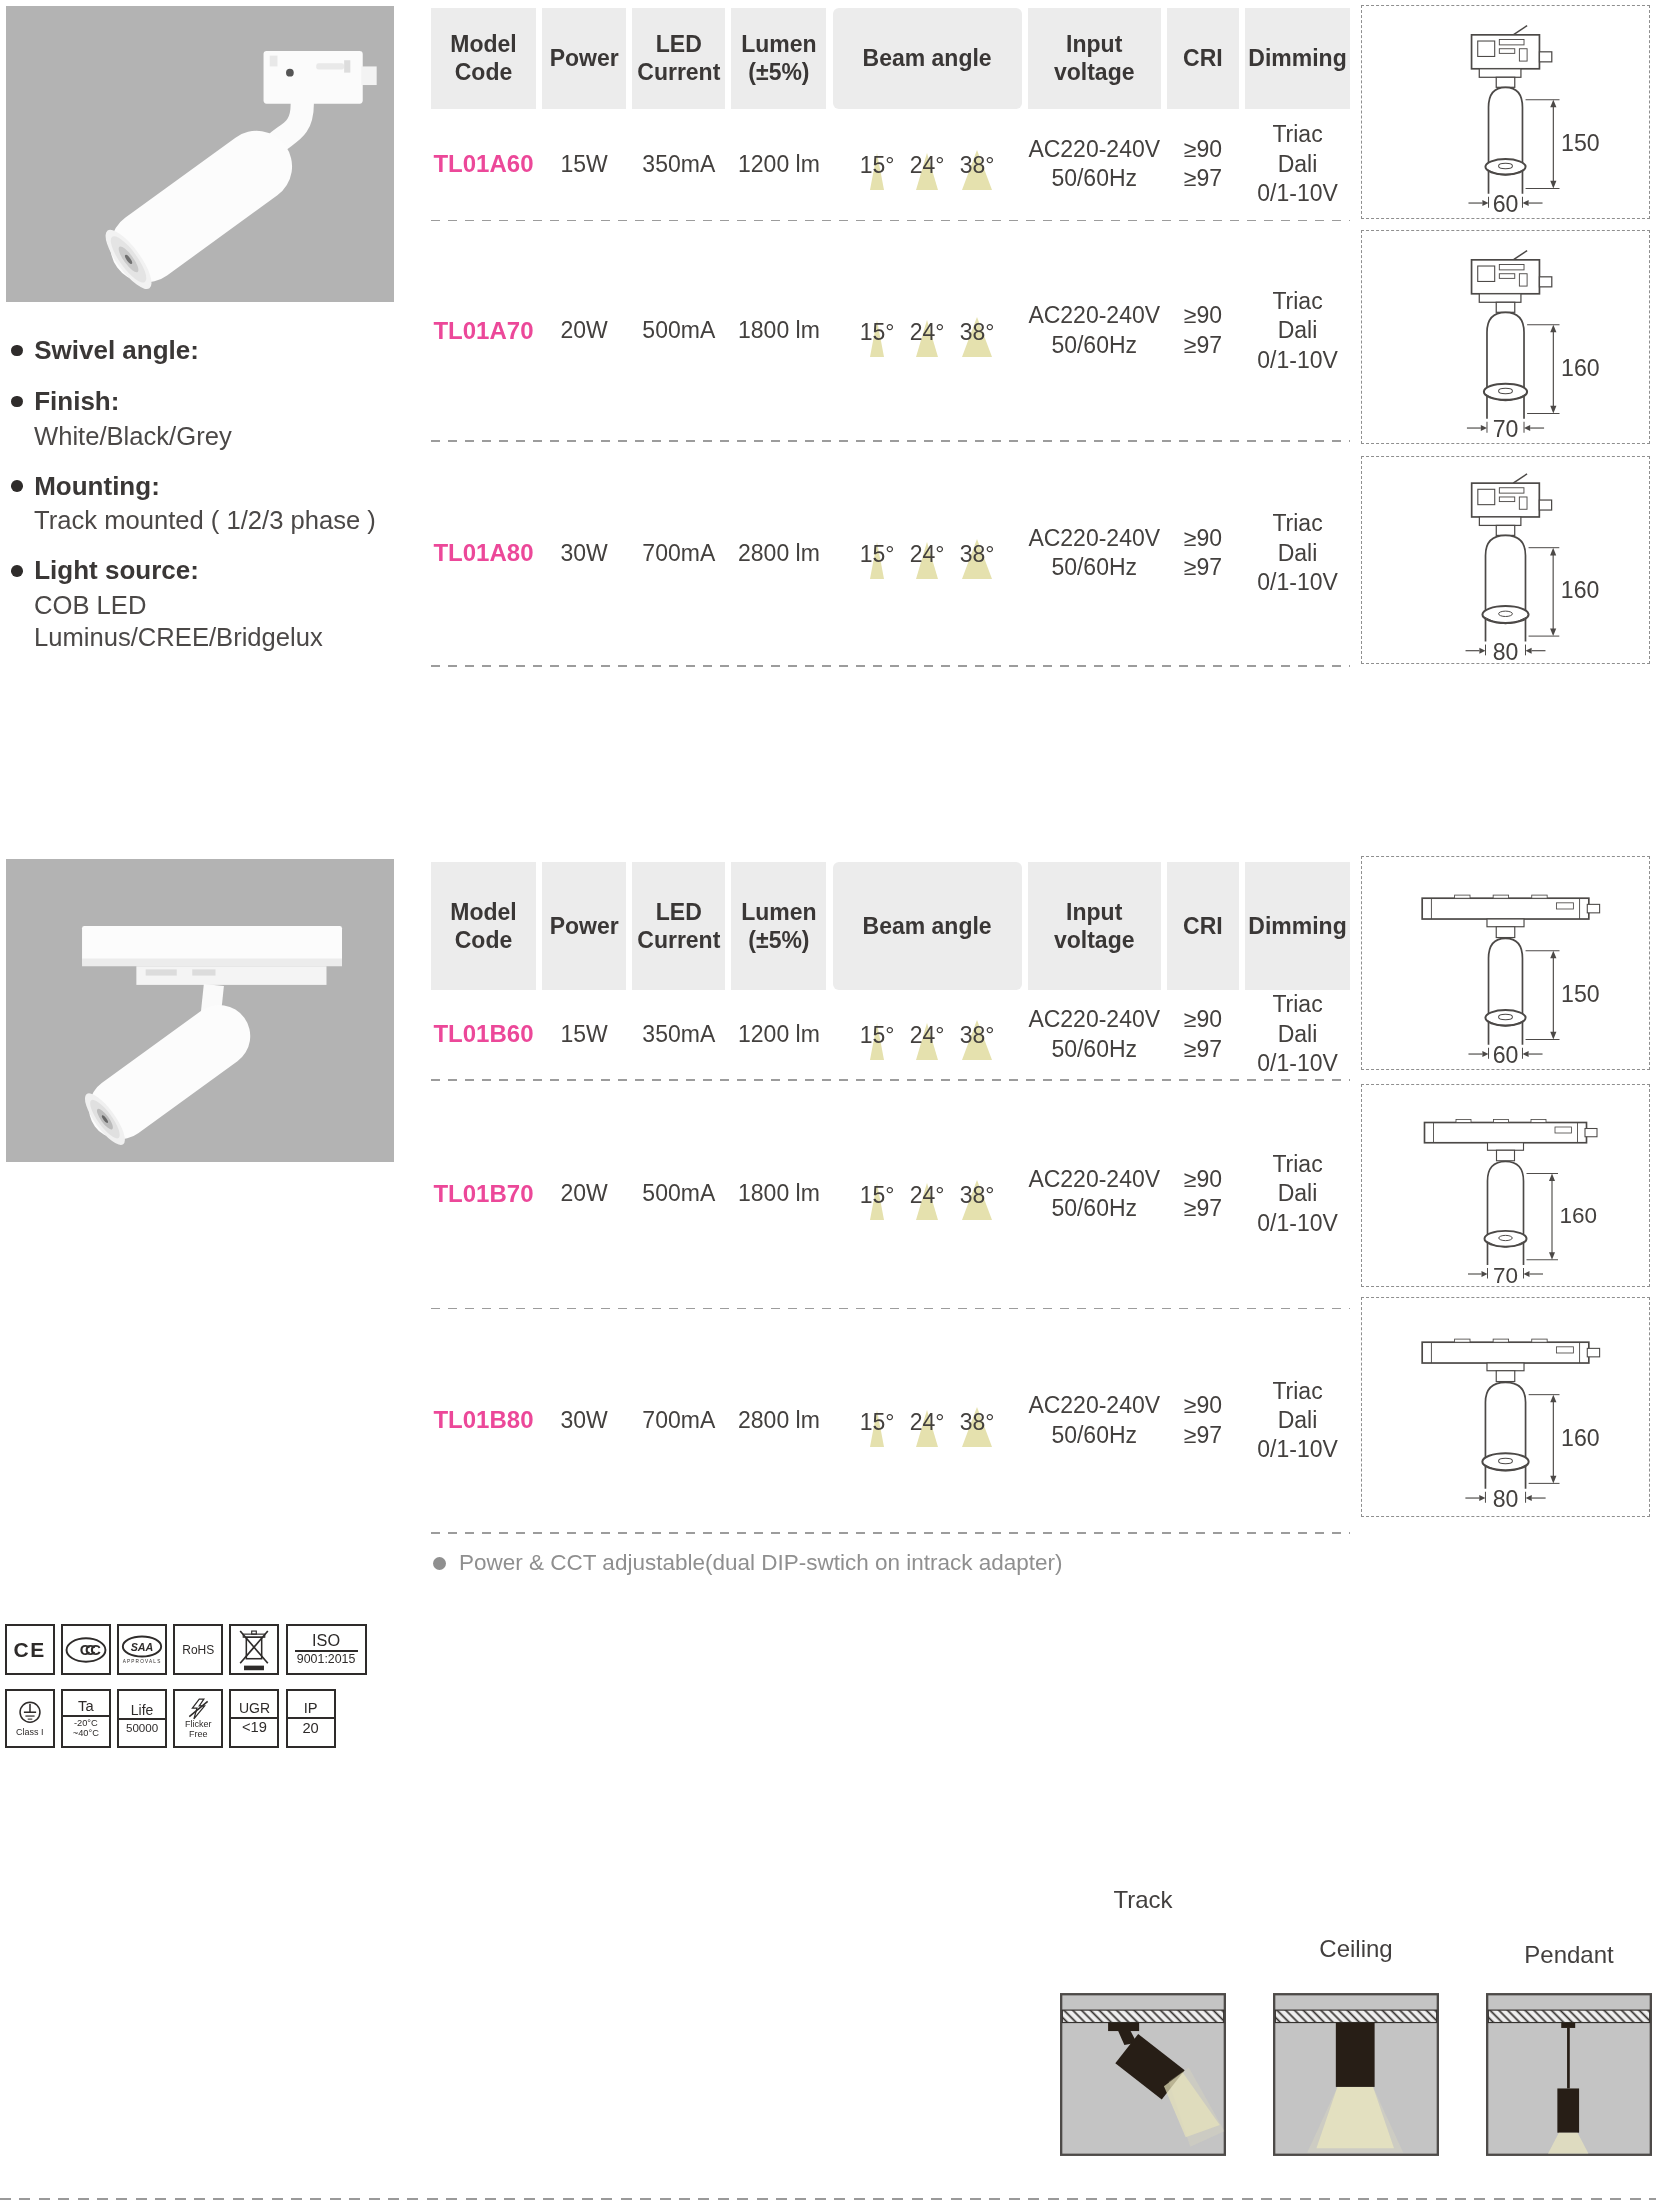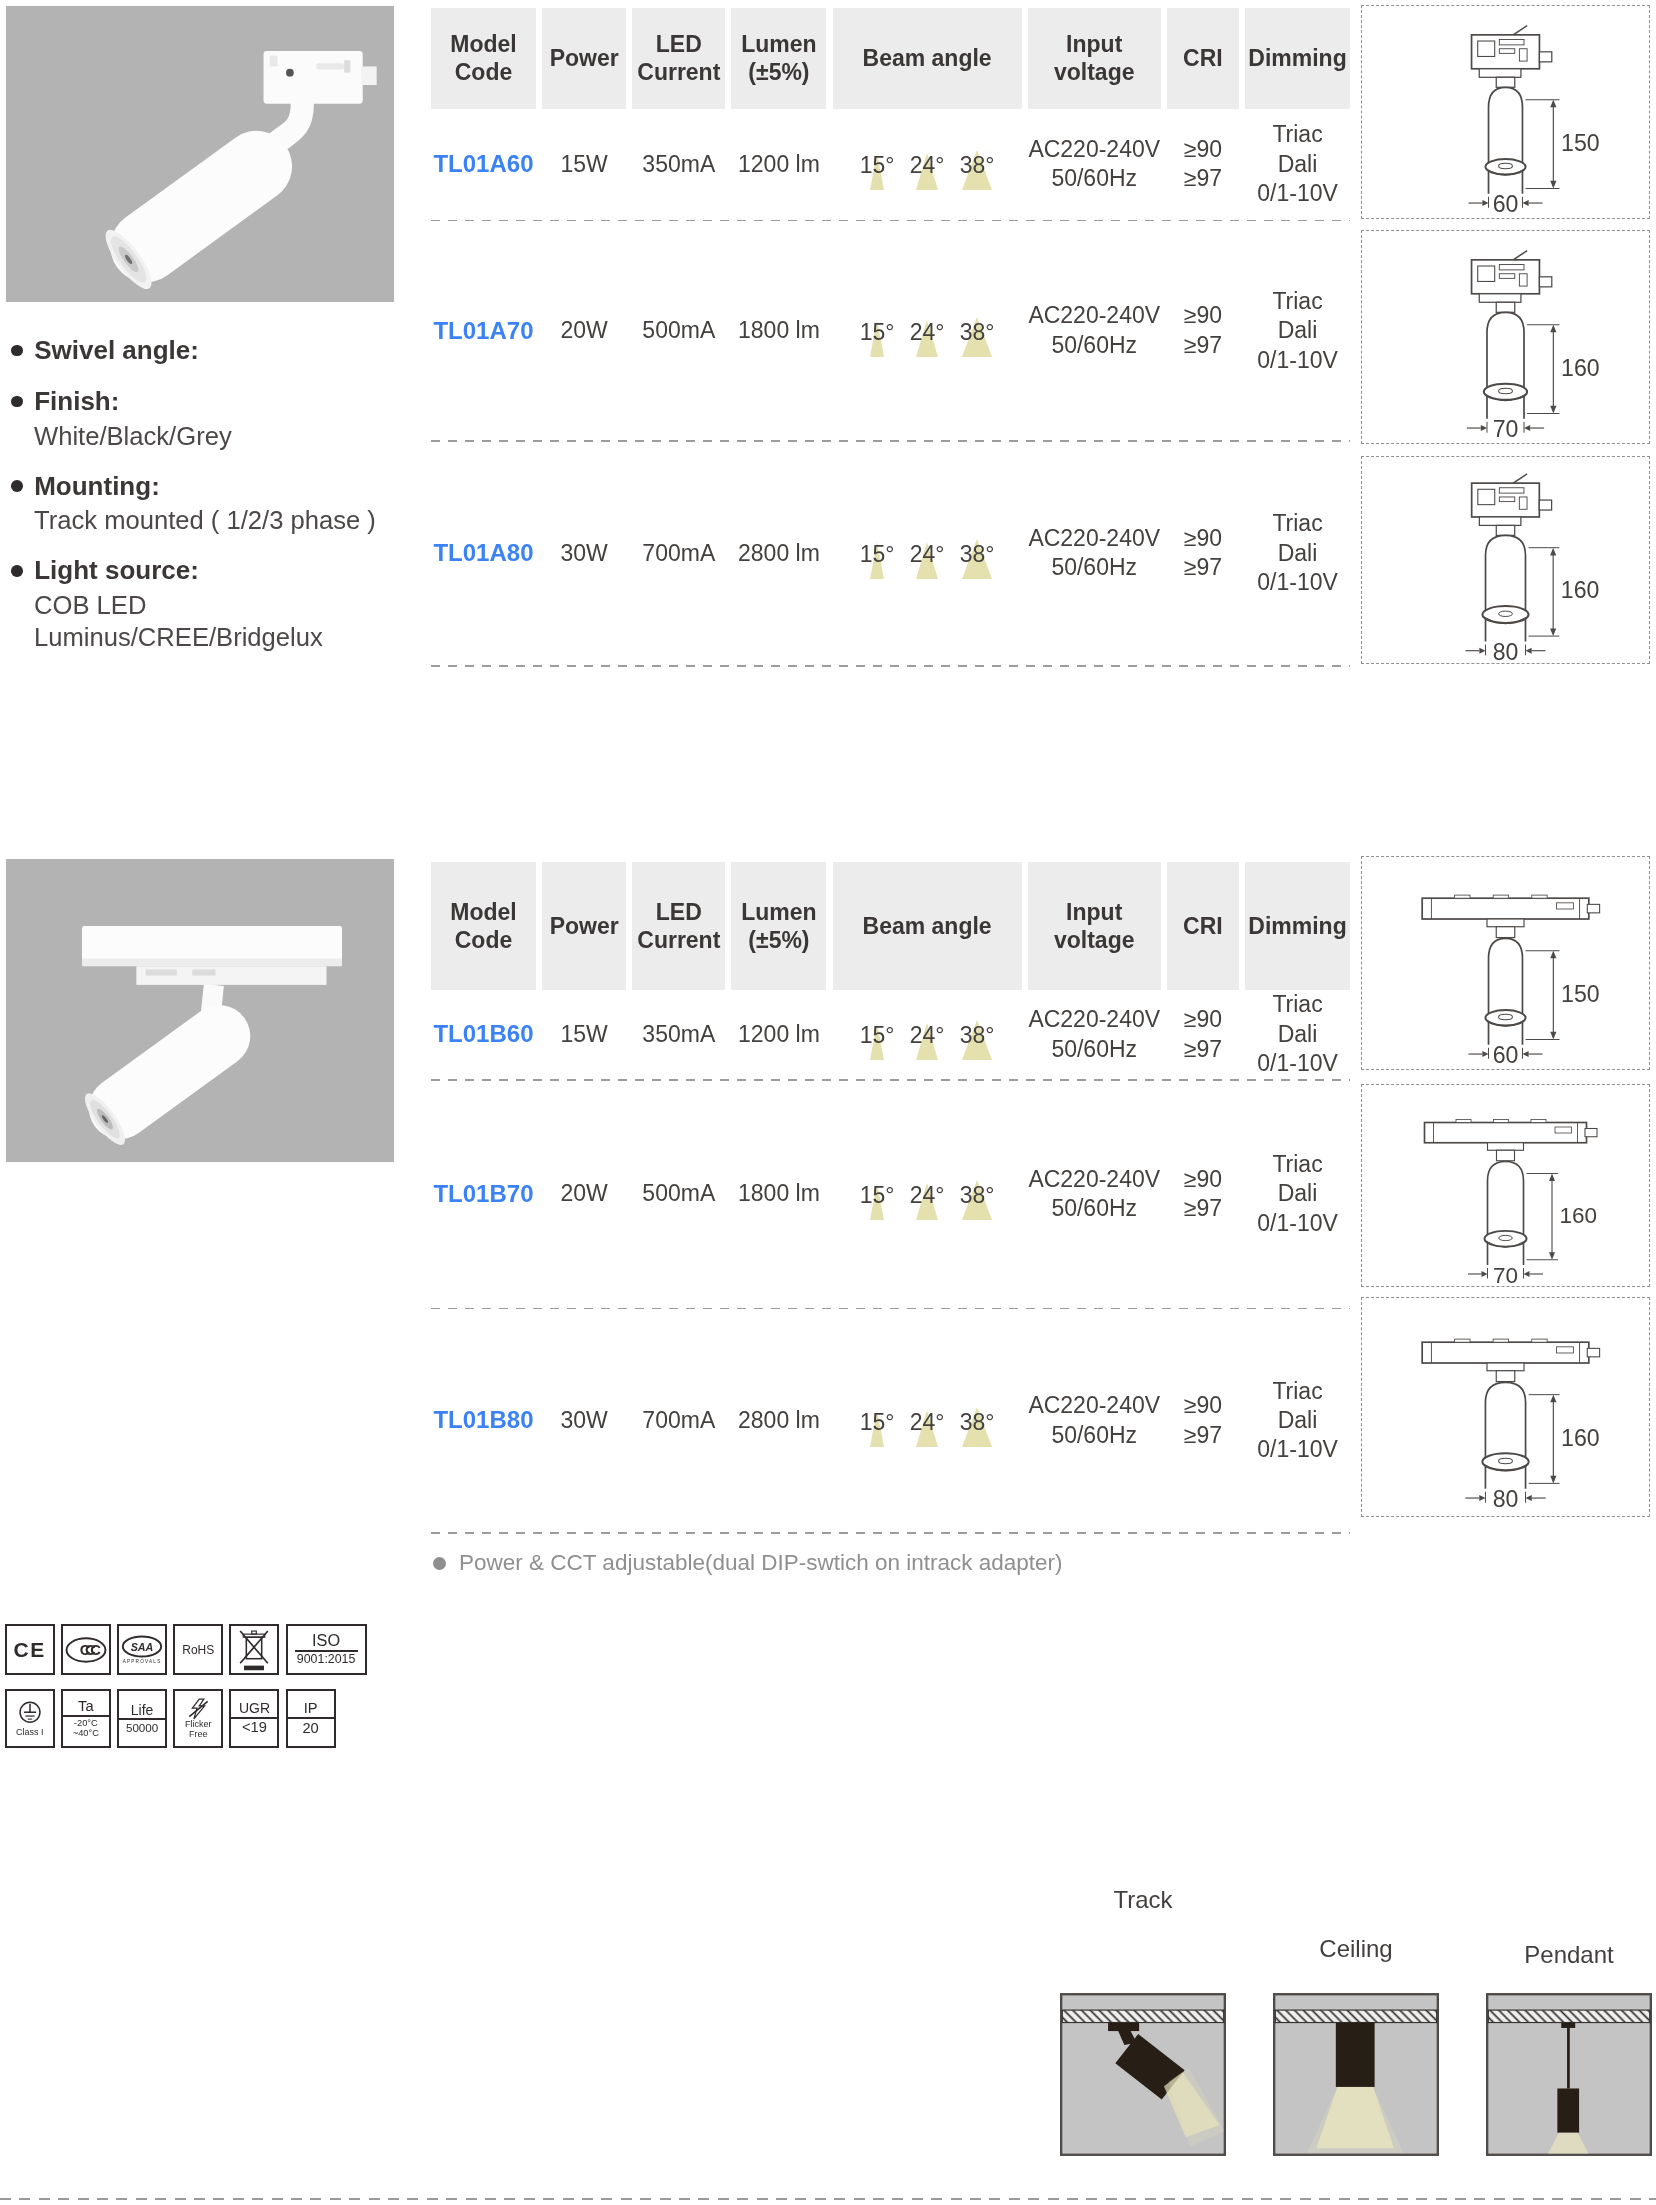--- a/index.html
+++ b/index.html
@@ -8,22 +8,22 @@
   .abs{position:absolute;}
   .photo{background:#b3b3b3;}
   
   .thead{display:flex;column-gap:6.2px;}
   .th{background:#ececec;display:flex;align-items:center;justify-content:center;text-align:center;
       font-size:23px;font-weight:700;color:#3a3736;line-height:1.22;white-space:pre-line;height:100%;}
   .trow{display:flex;column-gap:6.2px;align-items:center;}
   .td{display:flex;align-items:center;justify-content:center;text-align:center;
       font-size:23px;color:#43403e;line-height:1.28;white-space:pre-line;}
   .c1{width:105px;}.c2{width:84px;}.c3{width:93px;}.c4{width:95px;}
-  .c5{width:189px;}.c6{width:133px;}.c7{width:72px;}.c8{width:105px;}
-  .model{font-weight:700;font-size:24px;color:#3b82f6;}
+  .c5{width:189px;border-radius:6px;}.c6{width:133px;}.c7{width:72px;}.c8{width:105px;}
+  .model{font-weight:700;font-size:24px;color:#ec4899;}
   .hdash{height:1.6px;background:repeating-linear-gradient(90deg,#9c9c9c 0 9.3px,transparent 9.3px 17px);}
   .hrowA1{height:111px;}.hrowA2{height:219px;}.hrowA3{height:223px;}
   .hrowB1{height:89px;}.hrowB2{height:227px;}.hrowB3{height:223px;}
   .headA{height:101px;}.headB{height:128px;}
   
   .beamcell{display:flex;align-items:center;justify-content:center;}
   .bi{position:relative;display:inline-flex;align-items:center;justify-content:center;width:50px;height:61px;}
   .bi em{font-style:normal;position:relative;margin-top:3.1px;z-index:1;}
   .tri{position:absolute;bottom:4.7px;left:50%;transform:translateX(-50%);width:0;height:0;
        border-style:solid;border-color:transparent transparent #e5e1ae transparent;}

